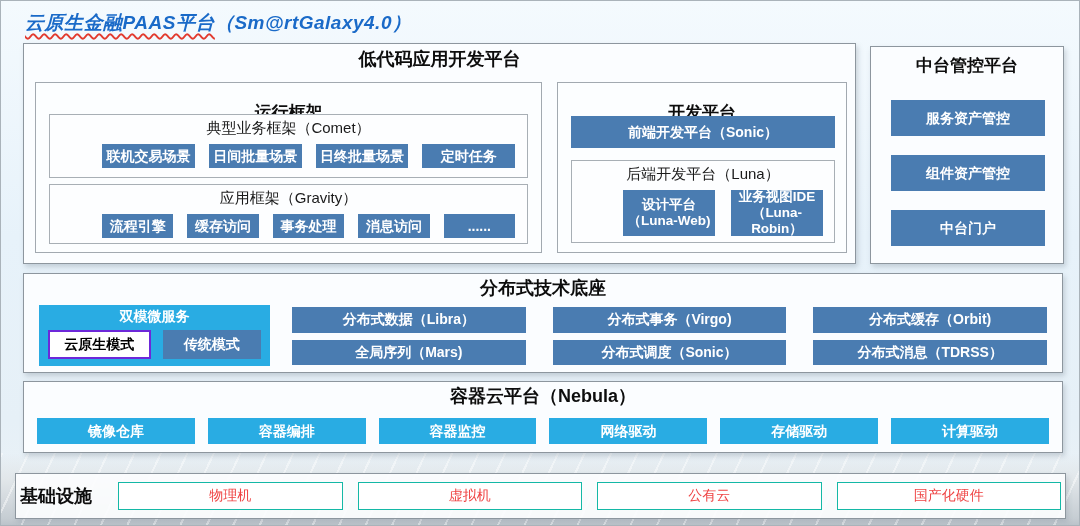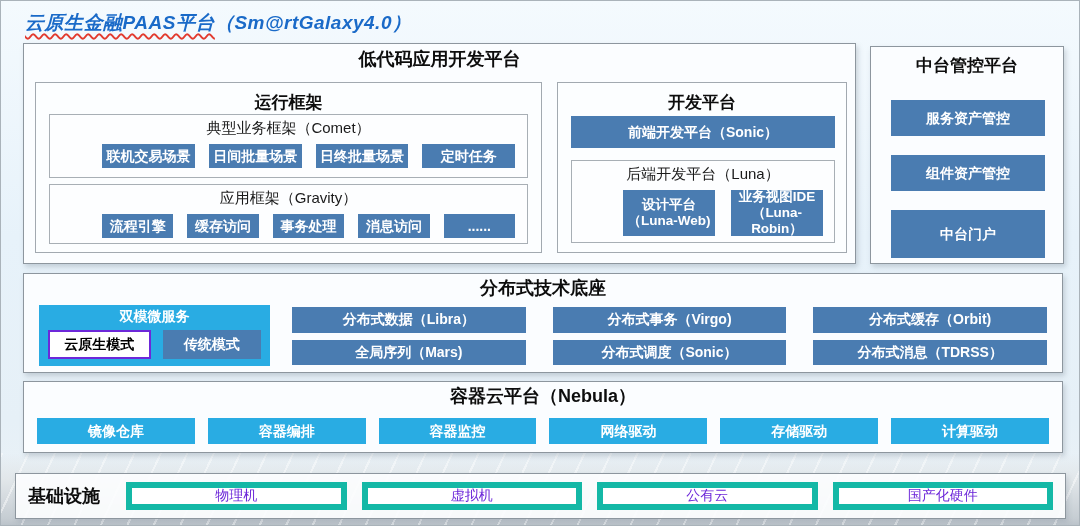--- a/index.html
+++ b/index.html
@@ -21,21 +21,21 @@
   }
   .page-title .squiggle {
     text-decoration:underline wavy #E23A2E; text-decoration-thickness:1.5px; text-underline-offset:4px;
   }
   .panel {
     position:absolute; background:#FBFDFF; border:1px solid #8D969E;
     box-shadow:2px 3px 5px rgba(100,115,130,0.28); box-sizing:border-box;
   }
   .panel-title { text-align:center; font-weight:bold; font-size:18px; color:#0d0d0d; line-height:1.2; }
   .subbox { position:absolute; background:#FCFEFF; border:1px solid #A2A9B0; box-sizing:border-box; }
-  .subbox-title { text-align:center; font-weight:bold; font-size:17px; color:#0d0d0d; margin-top:8px; }
+  .subbox-title { text-align:center; font-weight:bold; font-size:17px; color:#0d0d0d; margin-top:18px; }
   .groupbox { position:absolute; background:#FDFEFF; border:1px solid #A8AFB5; box-sizing:border-box; }
   .group-title { text-align:center; font-size:15px; color:#1a1a1a; margin-top:4px; }
   .btn {
     display:flex; align-items:center; justify-content:center; text-align:center;
     color:#fff; font-weight:bold; font-size:14px; box-sizing:border-box; line-height:1.2;
   }
   .steel { background:#4A7CB1; }
   .cyan  { background:#29ACE3; }
   .btn-row { display:flex; gap:14px; margin:6px 12px 0 12px; height:24px;padding-left:40px; }
   .btn-row .btn { flex:1; }
@@ -45,26 +45,26 @@
     display:flex; align-items:center; justify-content:center; box-sizing:border-box;
   }
   .dist-grid {
     position:absolute; left:268px; top:33px; width:755px; height:58px;
     display:grid; grid-template-columns:repeat(3,1fr); grid-template-rows:1fr 1fr;
     column-gap:27px; row-gap:7px;
   }
   .infra-bar {
     position:absolute; left:14px; top:472px; width:1051px; height:46px;
     background:rgba(252,253,254,0.92); border:1px solid #8D969E; box-sizing:border-box;
-    display:flex; align-items:center; padding:0 12px; box-shadow:2px 3px 5px rgba(100,115,130,0.22);
+    display:flex; align-items:center; padding:0 4px; box-shadow:2px 3px 5px rgba(100,115,130,0.22);
   }
   .infra-label { font-size:18px; font-weight:bold; color:#0d0d0d; white-space:nowrap; }
   .infra-btns { display:flex; flex:1; gap:15px; margin-left:26px; height:28px; }
   .infra-btn {
-    flex:1; background:#fff; border:6px solid #14b8a6; color:#6d28d9; font-size:14px;
+    flex:1; background:#fff; border:1px solid #14b8a6; color:#ef4444; font-size:14px;
     display:flex; align-items:center; justify-content:center; box-sizing:border-box;
   }
 </style>
 </head>
 <body>
 
 <div class="page">
 
   <div class="bottom-band"></div>
 
@@ -117,21 +117,21 @@
           </div>
         </div>
       </div>
     </div>
   </div>
 
   <div class="panel" style="left:869px; top:45px; width:194px; height:218px;">
     <div class="panel-title" style="margin-top:9px; font-size:17px;">中台管控平台</div>
     <div class="btn steel" style="position:absolute; left:20px; top:53px; width:154px; height:36px;">服务资产管控</div>
     <div class="btn steel" style="position:absolute; left:20px; top:108px; width:154px; height:36px;">组件资产管控</div>
-    <div class="btn steel" style="position:absolute; left:20px; top:163px; width:154px; height:48px;">中台门户</div>
+    <div class="btn steel" style="position:absolute; left:20px; top:163px; width:154px; height:36px;">中台门户</div>
   </div>
 
   <div class="panel" style="left:22px; top:272px; width:1040px; height:100px;">
     <div class="panel-title" style="margin-top:4px;">分布式技术底座</div>
 
     <div style="position:absolute; left:15px; top:31px; width:231px; height:61px; background:#29ACE3;">
       <div style="text-align:center; color:#fff; font-weight:bold; font-size:14px; margin-top:3px;">双模微服务</div>
       <div style="display:flex; gap:12px; margin:4px 9px 0 9px; height:29px;">
         <div class="white-btn" style="flex:1;">云原生模式</div>
         <div class="btn steel" style="flex:1;">传统模式</div>

